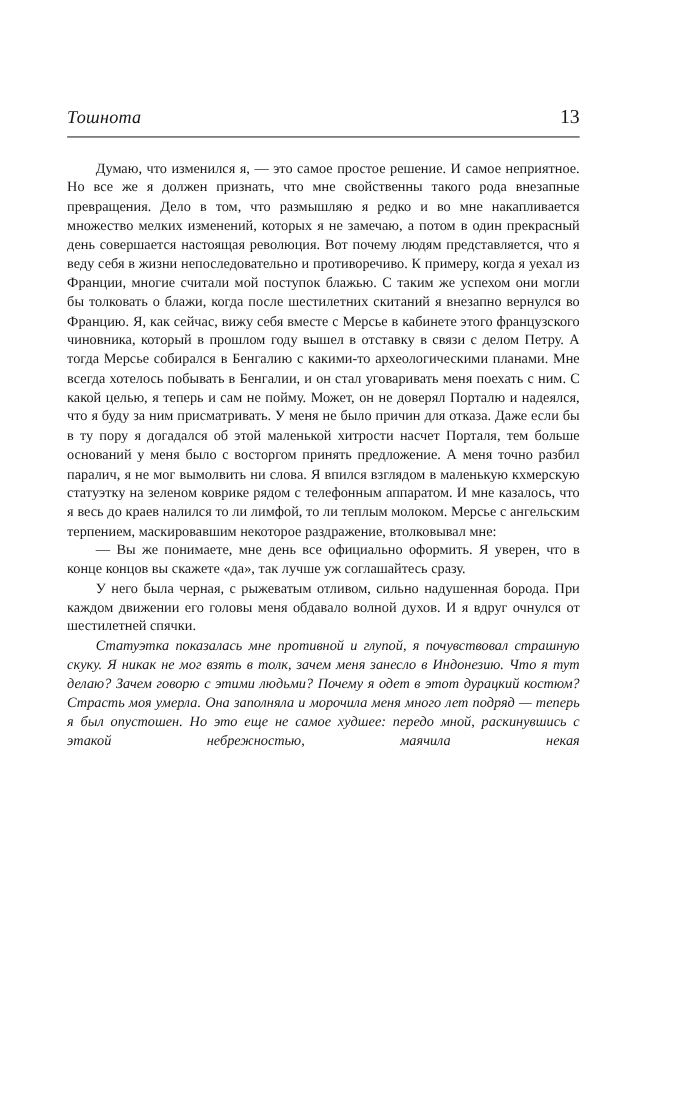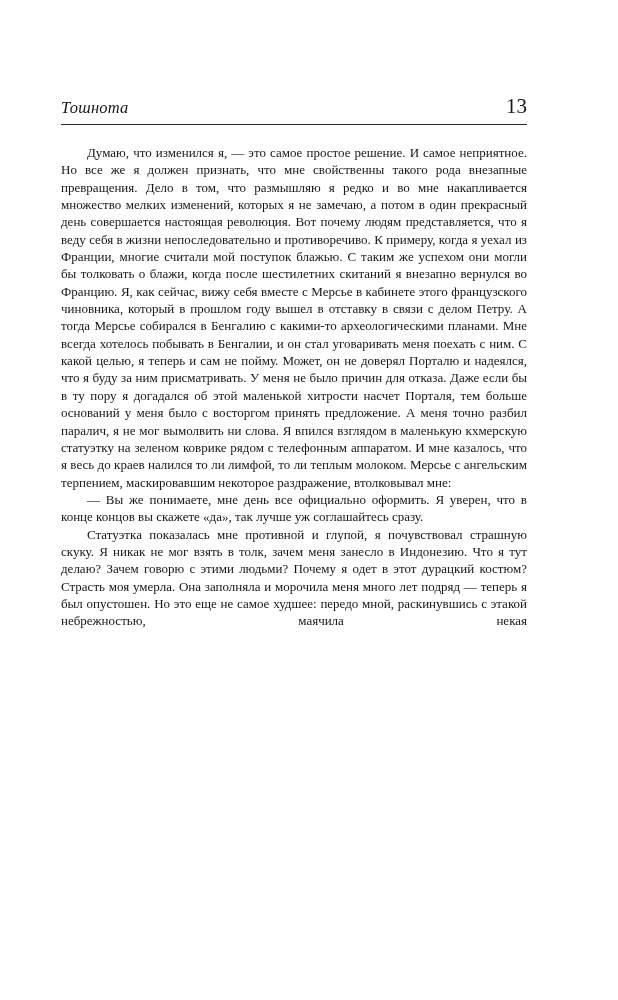--- a/index.html
+++ b/index.html
@@ -40,21 +40,21 @@
   }
   .running-head-title {
     font-style: italic;
     font-size: 16.5px;
     letter-spacing: 0.2px;
     line-height: 20px;
     color: #171717;
     white-space: nowrap;
   }
   .running-head-folio {
-    font-size: 21px;
+    font-size: 18px;
     line-height: 20px;
     color: #171717;
     font-variant-numeric: lining-nums;
   }
   .head-rule {
     width: 466px;
     height: 1px;
     background: #2b2b2b;
     margin-top: 1px;
   }
@@ -69,34 +69,36 @@
     hyphens: manual;
     color: #161616;
   }
   .body-text p {
     margin: 0;
     text-indent: 26px;
     text-align: justify;
   }
   .body-text p:last-child {
     text-align-last: justify;
+    font-style: italic;
   }
 </style>
 </head>
 <body>
 
 <div class="page">
   <div class="content">
 
     <div class="running-head">
       <span class="running-head-title">Тошнота</span>
       <span class="running-head-folio">13</span>
     </div>
     <div class="head-rule"></div>
 
     <div class="body-text">
       <p>Думаю, что изменился я, — это самое простое решение. И самое неприятное. Но все же я должен признать, что мне свойственны такого рода внезапные превращения. Дело в том, что размышляю я редко и во мне накапливается множество мелких изменений, которых я не замечаю, а потом в один пре­красный день совершается настоящая революция. Вот почему людям представляется, что я веду себя в жизни непоследова­тельно и противоречиво. К примеру, когда я уехал из Франции, многие считали мой поступок блажью. С таким же успехом они могли бы толковать о блажи, когда после шестилетних скита­ний я внезапно вернулся во Францию. Я, как сейчас, вижу себя вместе с Мерсье в кабинете этого французского чиновника, ко­торый в прошлом году вышел в отставку в связи с делом Петру. А тогда Мерсье собирался в Бенгалию с какими-то археологи­ческими планами. Мне всегда хотелось побывать в Бенгалии, и он стал уговаривать меня поехать с ним. С какой целью, я теперь и сам не пойму. Может, он не доверял Порталю и наде­ялся, что я буду за ним присматривать. У меня не было причин для отказа. Даже если бы в ту пору я догадался об этой малень­кой хитрости насчет Порталя, тем больше оснований у меня было с восторгом принять предложение. А меня точно раз­бил паралич, я не мог вымолвить ни слова. Я впился взглядом в маленькую кхмерскую статуэтку на зеленом коврике рядом с телефонным аппаратом. И мне казалось, что я весь до краев налился то ли лимфой, то ли теплым молоком. Мерсье с ан­гельским терпением, маскировавшим некоторое раздражение, втолковывал мне:</p>
       <p>— Вы же понимаете, мне день все официально оформить. Я уверен, что в конце концов вы скажете «да», так лучше уж соглашайтесь сразу.</p>
+      <p>У него была черная, с рыжеватым отливом, сильно наду­шенная борода. При каждом движении его головы меня обда­вало волной духов. И я вдруг очнулся от шестилетней спячки.</p>
       <p>Статуэтка показалась мне противной и глупой, я почувство­вал страшную скуку. Я никак не мог взять в толк, зачем меня занесло в Индонезию. Что я тут делаю? Зачем говорю с этими людьми? Почему я одет в этот дурацкий костюм? Страсть моя умерла. Она заполняла и морочила меня много лет подряд — теперь я был опустошен. Но это еще не самое худшее: передо мной, раскинувшись с этакой небрежностью, маячила некая</p>
     </div>
 
   </div>
 </div>
 
 </body></html>

